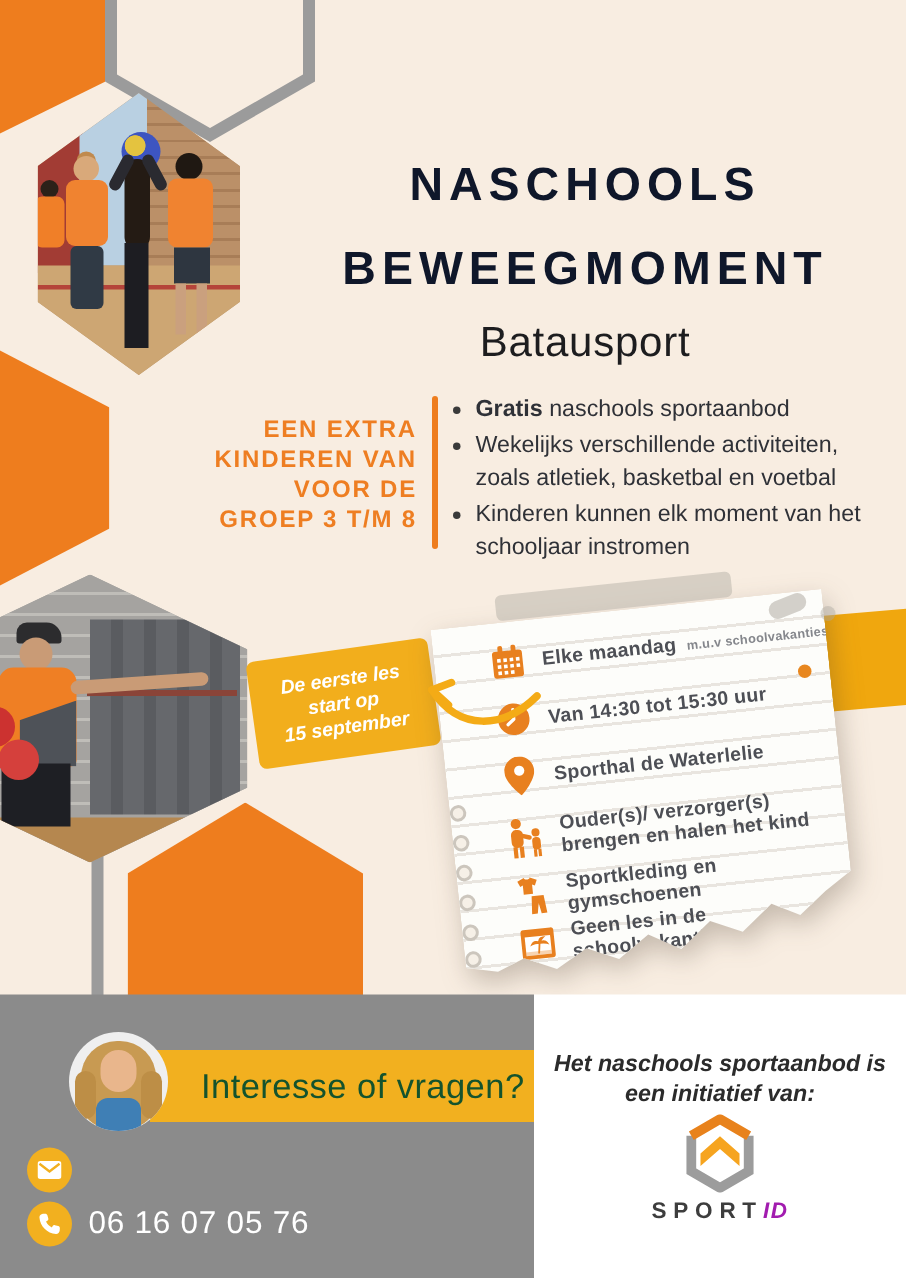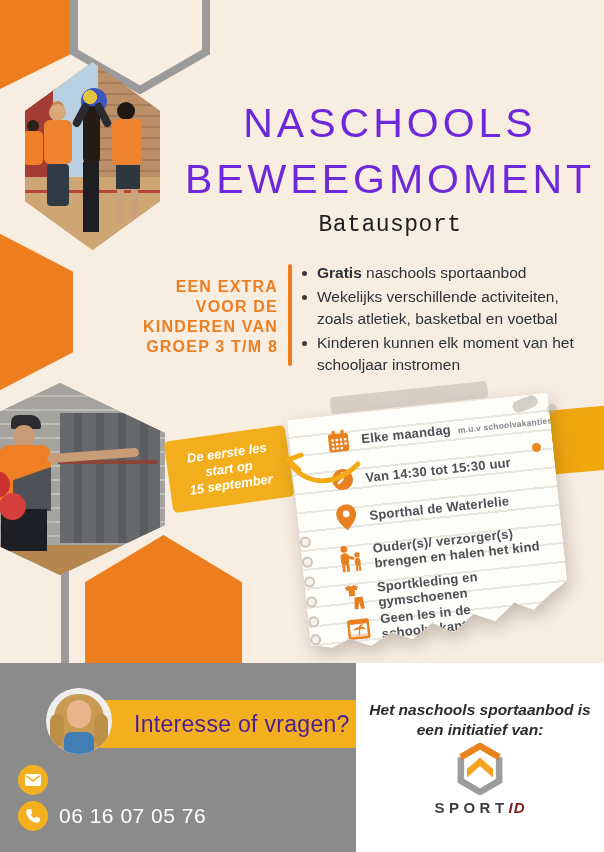--- a/index.html
+++ b/index.html
@@ -20,23 +20,23 @@
   .amber-rect{left:550px;top:408px;width:60px;height:64px;background:#f0a70e;
     transform:rotate(-5deg);z-index:1;}
 
   
   .photo{z-index:2;overflow:hidden;}
   .kids-photo{left:25px;top:62px;width:135px;height:188px;background:#b6926a;}
   .coach-photo{left:-45px;top:383px;width:210px;height:192px;background:#a3a19c;}
 
   
   .title-block{left:176px;top:95px;width:428px;text-align:center;z-index:2;}
-  .title-line{display:block;font-weight:normal;font-size:41px;line-height:56px;
-    letter-spacing:4px;color:#6d28d9;}
-  .subtitle{display:block;font-size:23px;color:#1d1d1f;margin-top:5px;letter-spacing:.5px;font-family:Liberation Mono, monospace;}
+  .title-line{display:block;font-weight:bold;font-size:31px;line-height:56px;
+    letter-spacing:4px;color:#0f172a;}
+  .subtitle{display:block;font-size:28px;color:#1d1d1f;margin-top:5px;letter-spacing:.5px;}
 
   
   .intro-heading{left:110px;top:265px;width:168px;text-align:right;z-index:2;margin-top:12px;}
   .intro-heading span{display:block;color:#ee7e22;font-weight:bold;font-size:16px;
     line-height:20px;letter-spacing:1.2px;}
   .divider{left:288px;top:264px;width:4px;height:102px;background:#ee7d1e;border-radius:2px;z-index:2;}
   .bullets{left:302px;top:262px;width:276px;z-index:2;}
   .bullet{display:flex;margin-bottom:2px;color:#2f3137;font-size:15.5px;line-height:22px;}
   .dot{flex:0 0 5px;width:5px;height:5px;border-radius:50%;background:#3a3a3a;margin:9px 10px 0 0;}
   .blead{font-weight:bold;white-space:pre;}
@@ -74,38 +74,38 @@
   .tape-b2{left:547px;top:404px;width:10px;height:10px;background:rgba(176,171,162,.45);
     border-radius:50%;z-index:4;}
   .odot{left:532px;top:443px;width:9px;height:9px;border-radius:50%;background:#e8871f;z-index:4;}
   #arrow-svg{position:absolute;left:0;top:0;z-index:4;pointer-events:none;}
 
   
   .footer-gray{left:0;top:663px;width:356px;height:189px;background:#8b8b8b;z-index:5;}
   .footer-white{left:356px;top:663px;width:248px;height:189px;background:#ffffff;z-index:5;}
   .banner{position:absolute;left:100px;top:37px;width:256px;height:48px;background:#f2b01f;
     display:flex;align-items:center;}
-  .banner span{color:#4c1d95;font-size:23px;margin-left:34px;letter-spacing:.3px;}
+  .banner span{color:#14532d;font-size:23px;margin-left:34px;letter-spacing:.3px;}
   .avatar{position:absolute;left:46px;top:25px;width:66px;height:66px;border-radius:50%;
     background:#efefef;overflow:hidden;z-index:6;}
   .crow{position:absolute;display:flex;align-items:center;}
   .cicon{width:30px;height:30px;border-radius:50%;background:#f2b01f;display:flex;
     align-items:center;justify-content:center;}
   .ctext{color:#ffffff;margin-left:11px;}
   .email-row{left:18px;top:102px;} .email-row .ctext{font-size:19.5px;}
   .phone-row{left:18px;top:138px;} .phone-row .ctext{font-size:21px;letter-spacing:.5px;}
 
   
   .init-line{position:absolute;width:248px;text-align:center;font-style:italic;
     font-weight:bold;font-size:15.5px;color:#2b2b2b;}
   .il1{top:38px;} .il2{top:58px;}
   .logo-box{position:absolute;left:96px;top:80px;width:56px;height:52px;}
   .brand-line{position:absolute;top:136px;width:248px;text-align:center;}
   .brand{font-weight:bold;font-size:15px;letter-spacing:4.5px;color:#3d3d3d;}
-  .brand-accent{font-weight:bold;font-style:italic;font-size:15px;color:#7f1d1d;letter-spacing:1px;}
+  .brand-accent{font-weight:bold;font-style:italic;font-size:15px;color:#a21caf;letter-spacing:1px;}
   .tagline{position:absolute;top:156px;width:248px;text-align:center;font-size:7.5px;
     letter-spacing:1.8px;color:#9a9a9a;font-weight:bold;}
 
   
   .pa{position:absolute;}
 </style>
 </head>
 <body>
 
 <div class="abs hex orange hex-topleft"></div>
@@ -156,22 +156,22 @@
 </div>
 
 <div class="abs title-block">
   <span class="title-line">NASCHOOLS</span>
   <span class="title-line">BEWEEGMOMENT</span>
   <span class="subtitle">Batausport</span>
 </div>
 
 <div class="abs intro-heading">
   <span>EEN EXTRA</span>
+  <span>KINDEREN VAN</span>
   <span>VOOR DE</span>
-  <span>KINDEREN VAN</span>
   <span>GROEP 3 T/M 8</span>
 </div>
 <div class="abs divider"></div>
 <div class="abs bullets">
   <div class="bullet">
     <span class="dot"></span>
     <span><span class="blead">Gratis</span><span> naschools sportaanbod</span></span>
   </div>
   <div class="bullet">
     <span class="dot"></span>

